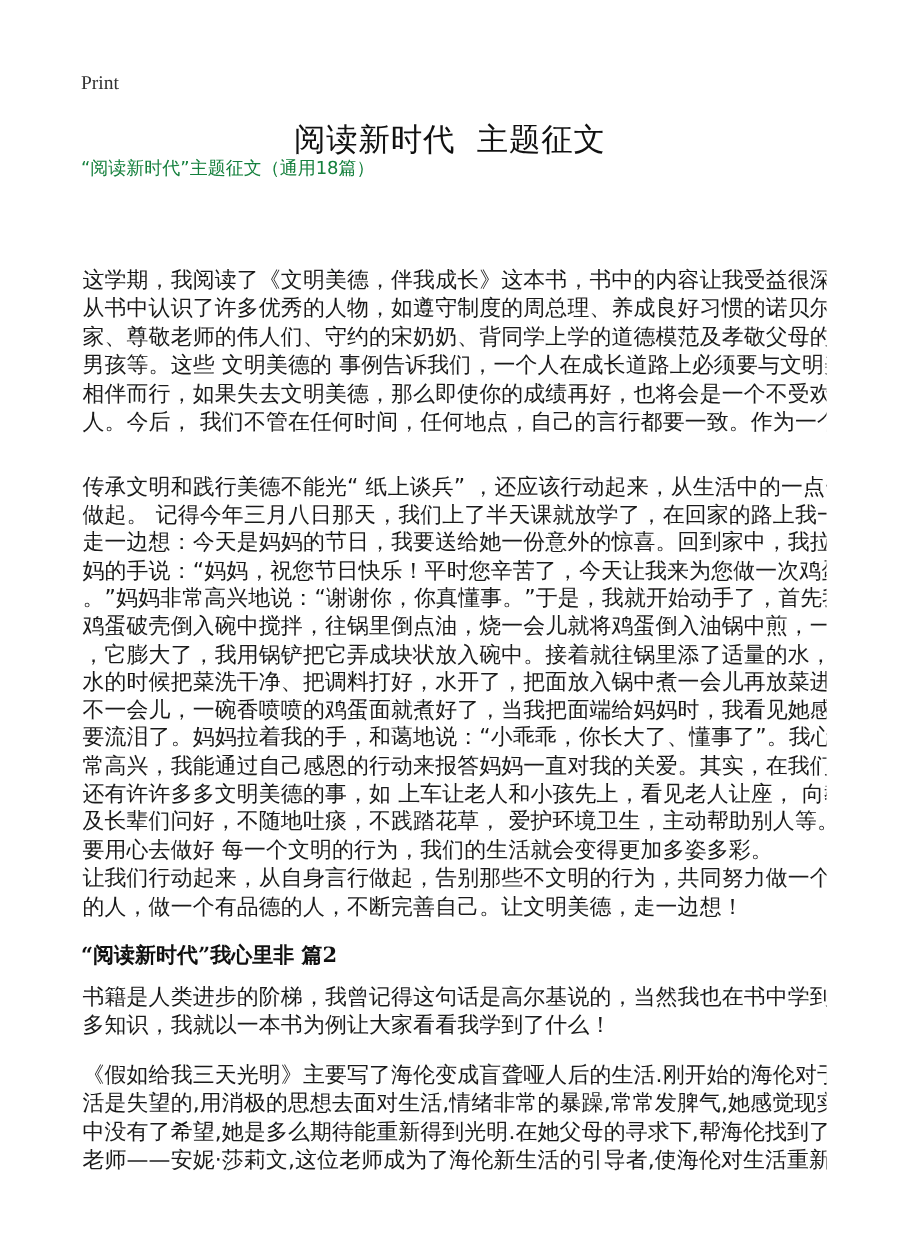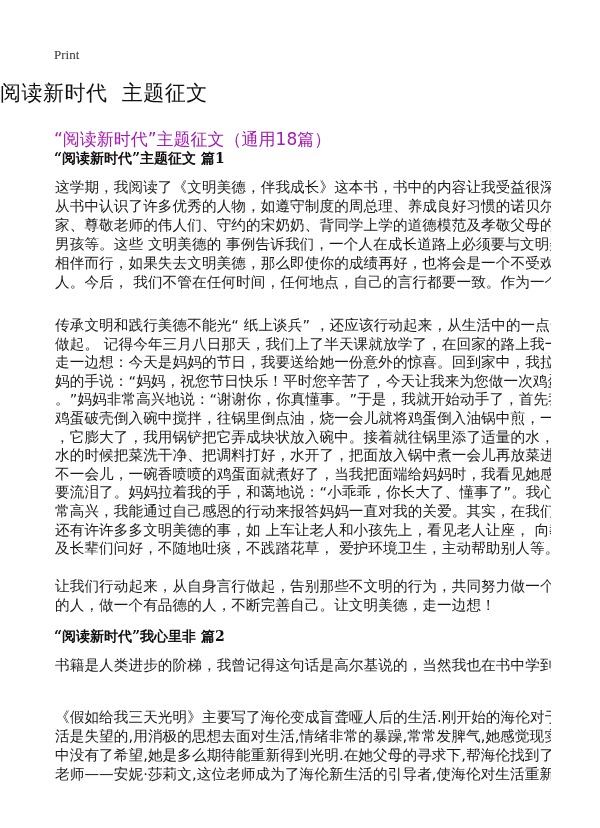--- a/index.html
+++ b/index.html
@@ -28,31 +28,32 @@
       top: 47px;
       font-family: "Liberation Serif", "DejaVu Serif", serif;
       font-size: 13px;
       color: #333;
     }
     .doc-title {
       position: absolute;
       left: 0;
       width: 600px;
       top: 79px;
+      text-align: center;
       font-size: 21px;
       letter-spacing: 0.5px;
       color: #111;
       white-space: pre;
     }
     .subtitle {
       position: absolute;
       left: 54px;
-      top: 128px;
-      font-size: 17px;
-      color: #a21caf;
+      top: 104px;
+      font-size: 12px;
+      color: #15803d;
     }
     .section-heading {
       position: absolute;
       left: 54px;
       font-size: 14px;
       font-weight: bold;
       font-family: "DejaVu Serif", "Liberation Serif", serif;
       color: #111;
     }
     .para {
@@ -77,21 +78,20 @@
 <body>
 
 <div class="page">
 
   <div class="print-label">Print</div>
 
   <div class="doc-title">阅读新时代  主题征文</div>
 
   <div class="subtitle">“阅读新时代”主题征文（通用18篇）</div>
 
-  <div class="section-heading" style="top:150px;">“阅读新时代”主题征文 篇1</div>
 
   <div class="para" style="top:178px;">
     <span class="ln">这学期，我阅读了《文明美德，伴我成长》这本书，书中的内容让我受益很深。我</span>
     <span class="ln">从书中认识了许多优秀的人物，如遵守制度的周总理、养成良好习惯的诺贝尔科学</span>
     <span class="ln">家、尊敬老师的伟人们、守约的宋奶奶、背同学上学的道德模范及孝敬父母的坚强</span>
     <span class="ln">男孩等。这些 文明美德的 事例告诉我们，一个人在成长道路上必须要与文明美德</span>
     <span class="ln">相伴而行，如果失去文明美德，那么即使你的成绩再好，也将会是一个不受欢迎的</span>
     <span class="ln">人。今后， 我们不管在任何时间，任何地点，自己的言行都要一致。作为一个新</span>
   </div>
 
@@ -102,31 +102,33 @@
     <span class="ln">妈的手说：“妈妈，祝您节日快乐！平时您辛苦了，今天让我来为您做一次鸡蛋面</span>
     <span class="ln">。”妈妈非常高兴地说：“谢谢你，你真懂事。”于是，我就开始动手了，首先我把</span>
     <span class="ln">鸡蛋破壳倒入碗中搅拌，往锅里倒点油，烧一会儿就将鸡蛋倒入油锅中煎，一刹那</span>
     <span class="ln">，它膨大了，我用锅铲把它弄成块状放入碗中。接着就往锅里添了适量的水，在烧</span>
     <span class="ln">水的时候把菜洗干净、把调料打好，水开了，把面放入锅中煮一会儿再放菜进去。</span>
     <span class="ln">不一会儿，一碗香喷喷的鸡蛋面就煮好了，当我把面端给妈妈时，我看见她感动得</span>
     <span class="ln">要流泪了。妈妈拉着我的手，和蔼地说：“小乖乖，你长大了、懂事了”。我心里非</span>
     <span class="ln">常高兴，我能通过自己感恩的行动来报答妈妈一直对我的关爱。其实，在我们身边</span>
     <span class="ln">还有许许多多文明美德的事，如 上车让老人和小孩先上，看见老人让座， 向教师</span>
     <span class="ln">及长辈们问好，不随地吐痰，不践踏花草， 爱护环境卫生，主动帮助别人等。只</span>
+    <span class="ln">要用心去做好 每一个文明的行为，我们的生活就会变得更加多姿多彩。</span>
   </div>
 
   <div class="para" style="top:577px;">
     <span class="ln">让我们行动起来，从自身言行做起，告别那些不文明的行为，共同努力做一个文明</span>
     <span class="ln">的人，做一个有品德的人，不断完善自己。让文明美德，走一边想！</span>
   </div>
 
   <div class="section-heading" style="top:628px;">“阅读新时代”我心里非 篇2</div>
 
   <div class="para" style="top:656px;">
     <span class="ln">书籍是人类进步的阶梯，我曾记得这句话是高尔基说的，当然我也在书中学到了很</span>
+    <span class="ln">多知识，我就以一本书为例让大家看看我学到了什么！</span>
   </div>
 
   <div class="para" style="top:708px;">
     <span class="ln">《假如给我三天光明》主要写了海伦变成盲聋哑人后的生活.刚开始的海伦对于生</span>
     <span class="ln">活是失望的,用消极的思想去面对生活,情绪非常的暴躁,常常发脾气,她感觉现实生活</span>
     <span class="ln">中没有了希望,她是多么期待能重新得到光明.在她父母的寻求下,帮海伦找到了一位</span>
     <span class="ln">老师——安妮·莎莉文,这位老师成为了海伦新生活的引导者,使海伦对生活重新有了</span>
   </div>
 
 </div>

